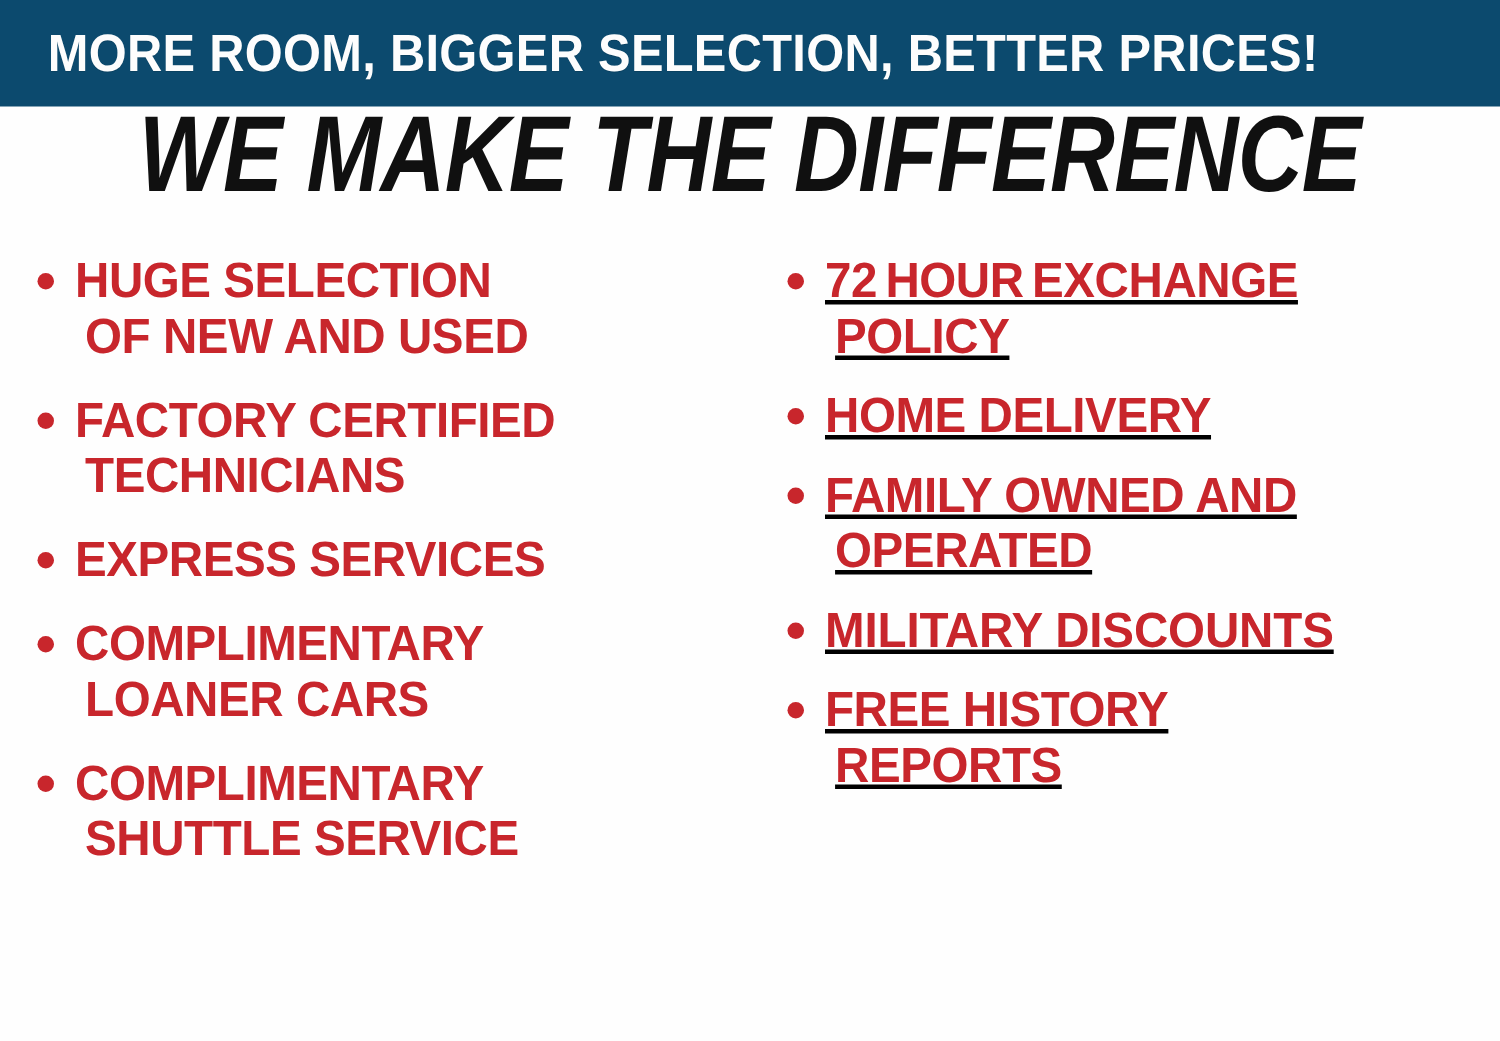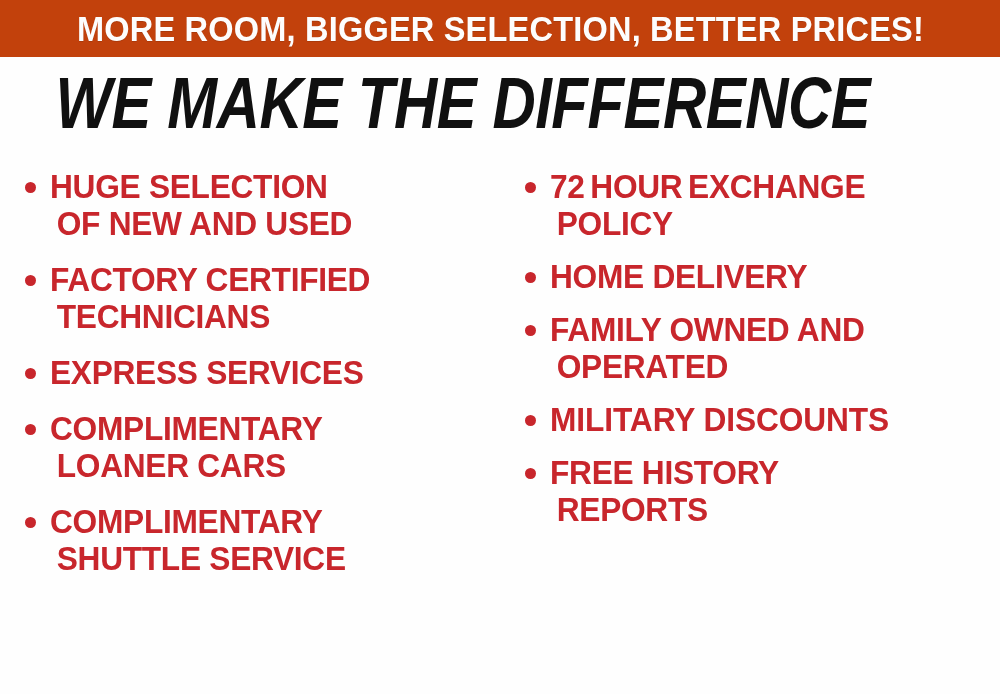--- a/index.html
+++ b/index.html
@@ -17,46 +17,45 @@
     background: #fefefe;
     overflow: hidden;
   }
 
   
   .banner {
     position: absolute;
     left: 0;
     top: 0;
     width: 1000px;
-    height: 57px;
-    background: #c2410c;
+    height: 71px;
+    background: #0c4a6e;
     display: flex;
     align-items: center;
-    justify-content: center;
   }
   .banner-text {
     color: #fdfdfd;
     font-family: "Liberation Sans", sans-serif;
     font-weight: bold;
     font-size: 35px;
     line-height: 35px;
     letter-spacing: 0.2px;
     white-space: nowrap;
     transform: scaleX(0.93);
     transform-origin: center center;
     text-shadow: 0 1px 0 rgba(0,0,0,0.12);
   }
 
   
   .headline {
     position: absolute;
     left: 0;
     top: 66px;
     width: 1000px;
-    text-align: left;
+    text-align: center;
   }
   .headline-text {
     display: inline-block;
     color: #101010;
     font-family: "Liberation Sans", sans-serif;
     font-weight: bold;
     font-style: italic;
     font-size: 68px;
     line-height: 74px;
     letter-spacing: -0.5px;
@@ -71,21 +70,21 @@
     left: 0;
     top: 168px;
     width: 822px;
     height: 536px;
   }
   .col {
     position: absolute;
     top: 0;
   }
   .col-left  { left: 14px;  width: 490px; }
-  .col-right { left: 514px; width: 486px; }
+  .col-right { left: 514px; width: 486px; text-decoration: underline; }
 
   .bullet-item {
     position: relative;
     display: block;
     padding-left: 36px;
     margin-bottom: 19px;
   }
   .col-right .bullet-item { margin-bottom: 16px; }
 
   .dot {

